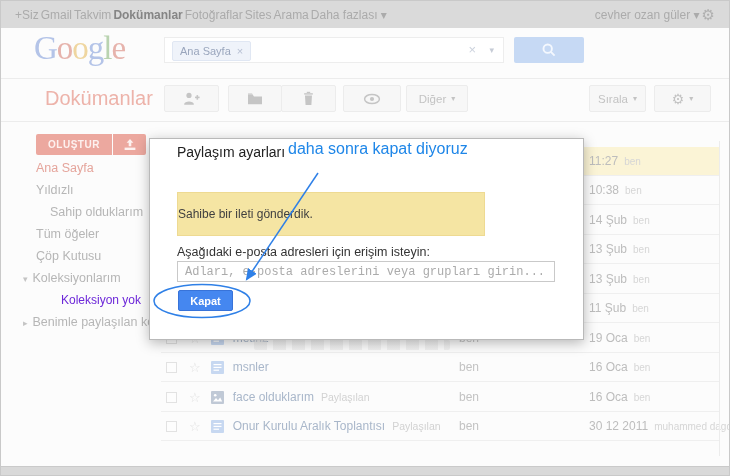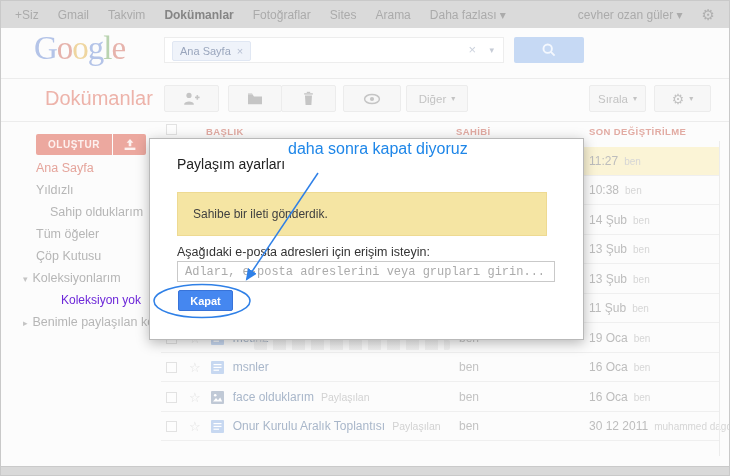--- a/index.html
+++ b/index.html
@@ -2,21 +2,21 @@
 <html><head>
 <meta charset="utf-8">
 <style>
   html,body{margin:0;padding:0;background:#fff;}
   #page{position:relative;width:730px;height:476px;overflow:hidden;box-sizing:border-box;
         border:1px solid #c9c9c9;background:#fcfcfc;
         font-family:"Liberation Sans","DejaVu Sans",sans-serif;}
 
   
   .topbar{position:absolute;top:0;left:0;right:0;height:27px;background:#dadada;
-          display:flex;align-items:center;padding:0 14px;gap:19px;font-size:12px;color:#ababab;}
+          display:flex;align-items:center;padding:0 14px;gap:2px;font-size:12px;color:#ababab;}
   .topbar .nav-item{cursor:default;white-space:nowrap;}
   .topbar .active{color:#858585;font-weight:bold;}
   .topbar .spacer{flex:1;}
   .tb-gear{color:#b0b0b0;font-size:15px;line-height:15px;}
 
   
   .logo{position:absolute;left:33px;top:29px;font-family:"Liberation Serif","DejaVu Serif",serif;
         font-size:33px;letter-spacing:-1px;}
   .hr1{position:absolute;left:0;right:0;top:77px;height:1px;background:#ececec;}
   .hr2{position:absolute;left:0;right:0;top:120px;height:1px;background:#ececec;}
@@ -67,24 +67,24 @@
   .c-left .title{margin-left:9px;color:#a9b7ca;font-size:12px;}
   .c-left .badge{margin-left:7px;color:#d2d2d2;font-size:10.5px;}
   .vline{position:absolute;left:718px;top:140px;height:315px;width:1px;background:#ececec;}
   .watermark{position:absolute;left:253px;top:339px;width:196px;height:10px;opacity:.55;border-radius:2px;
              background:repeating-linear-gradient(90deg,#e7e7e7 0 13px,transparent 13px 19px);}
   .footer{position:absolute;left:0;right:0;bottom:0;height:8px;background:#d9d9d9;border-top:1px solid #cacaca;}
 
   
   .dialog{position:absolute;left:148px;top:137px;width:435px;height:202px;background:#fff;
           border:1px solid #b9b9b9;box-shadow:0 3px 12px rgba(0,0,0,.28);z-index:10;box-sizing:border-box;}
-  .dtitle{position:absolute;left:27px;top:17px;font-size:14px;color:#222;}
-  .notice{position:absolute;left:27px;top:53px;width:370px;height:44px;background:#f5e5a3;
+  .dtitle{position:absolute;left:27px;top:5px;font-size:14px;color:#222;}
+  .notice{position:absolute;left:27px;top:53px;width:308px;height:44px;background:#f5e5a3;
           border:1px solid #eeda92;box-sizing:border-box;display:flex;align-items:center;
-          padding-left:15px;font-size:12px;color:#3f3f3f;}
+          font-size:12px;color:#3f3f3f;}
   .dlabel{position:absolute;left:27px;top:106px;font-size:12.5px;color:#333;}
   .dinput{position:absolute;left:27px;top:122px;width:378px;height:21px;border:1px solid #c9c9c9;
           box-sizing:border-box;font-size:12px;padding:0 7px;color:#333;background:#fff;outline:none;
           font-family:Liberation Mono, monospace;}
   .dinput::placeholder{color:#ababab;opacity:1;}
   .kapat{position:absolute;left:28px;top:151px;width:55px;height:21px;background:#4587f0;
          border:1px solid #3873d9;border-radius:2px;box-sizing:border-box;color:#fff;font-size:11px;
          font-weight:bold;display:flex;align-items:center;justify-content:center;}
 
   
@@ -180,26 +180,20 @@
   </div>
   <div class="snav active" style="left:35px;top:160px;">Ana Sayfa</div>
   <div class="snav" style="left:35px;top:182px;">Yıldızlı</div>
   <div class="snav" style="left:49px;top:204px;">Sahip olduklarım</div>
   <div class="snav" style="left:35px;top:226px;">Tüm öğeler</div>
   <div class="snav" style="left:35px;top:248px;">Çöp Kutusu</div>
   <div class="snav" style="left:22px;top:270px;"><span class="caret">▾</span><span>Koleksiyonlarım</span></div>
   <div class="snav muted" style="left:60px;top:292px;">Koleksiyon yok</div>
   <div class="snav" style="left:22px;top:314px;"><span class="caret">▸</span><span>Benimle paylaşılan koleks</span></div>
 
-  <div class="thead">
-    <span class="cb"></span>
-    <span class="h" style="left:45px;">BAŞLIK</span>
-    <span class="h" style="left:295px;">SAHİBİ</span>
-    <span class="h" style="left:428px;">SON DEĞİŞTİRİLME</span>
-  </div>
 
   <div class="rows">
     <div class="row hl" style="top:0;">
       <span class="c-date"><span>11:27</span><span class="sub">ben</span></span>
     </div>
     <div class="row" style="top:29px;">
       <span class="c-date"><span>10:38</span><span class="sub">ben</span></span>
     </div>
     <div class="row" style="top:59px;">
       <span class="c-date"><span>14 Şub</span><span class="sub">ben</span></span>

